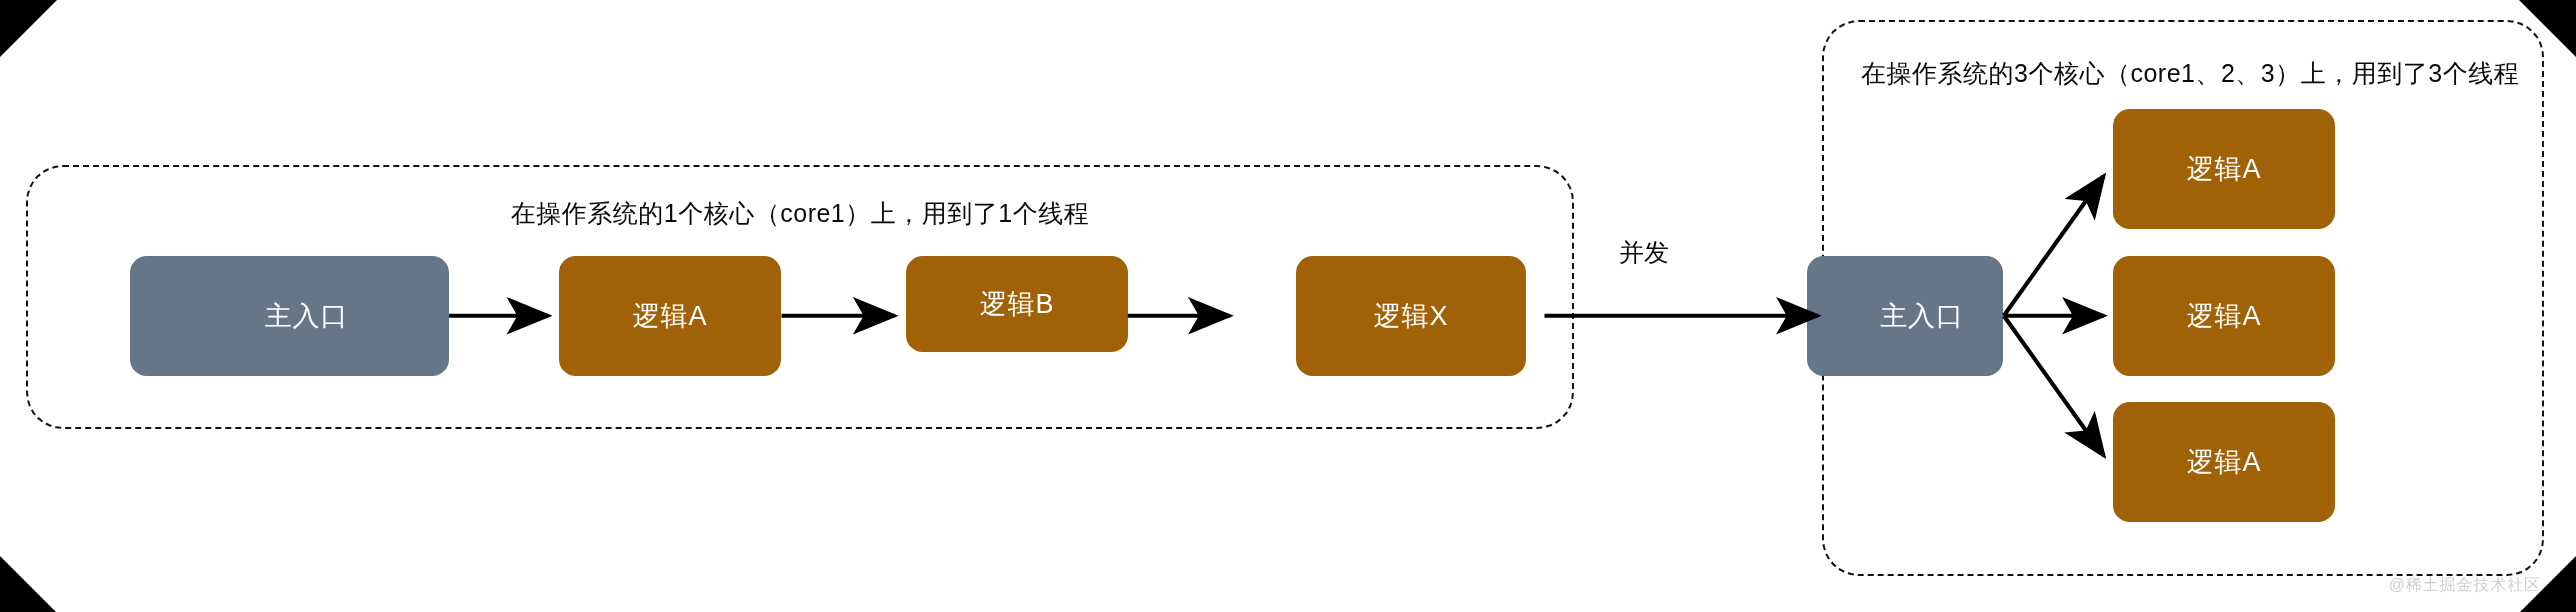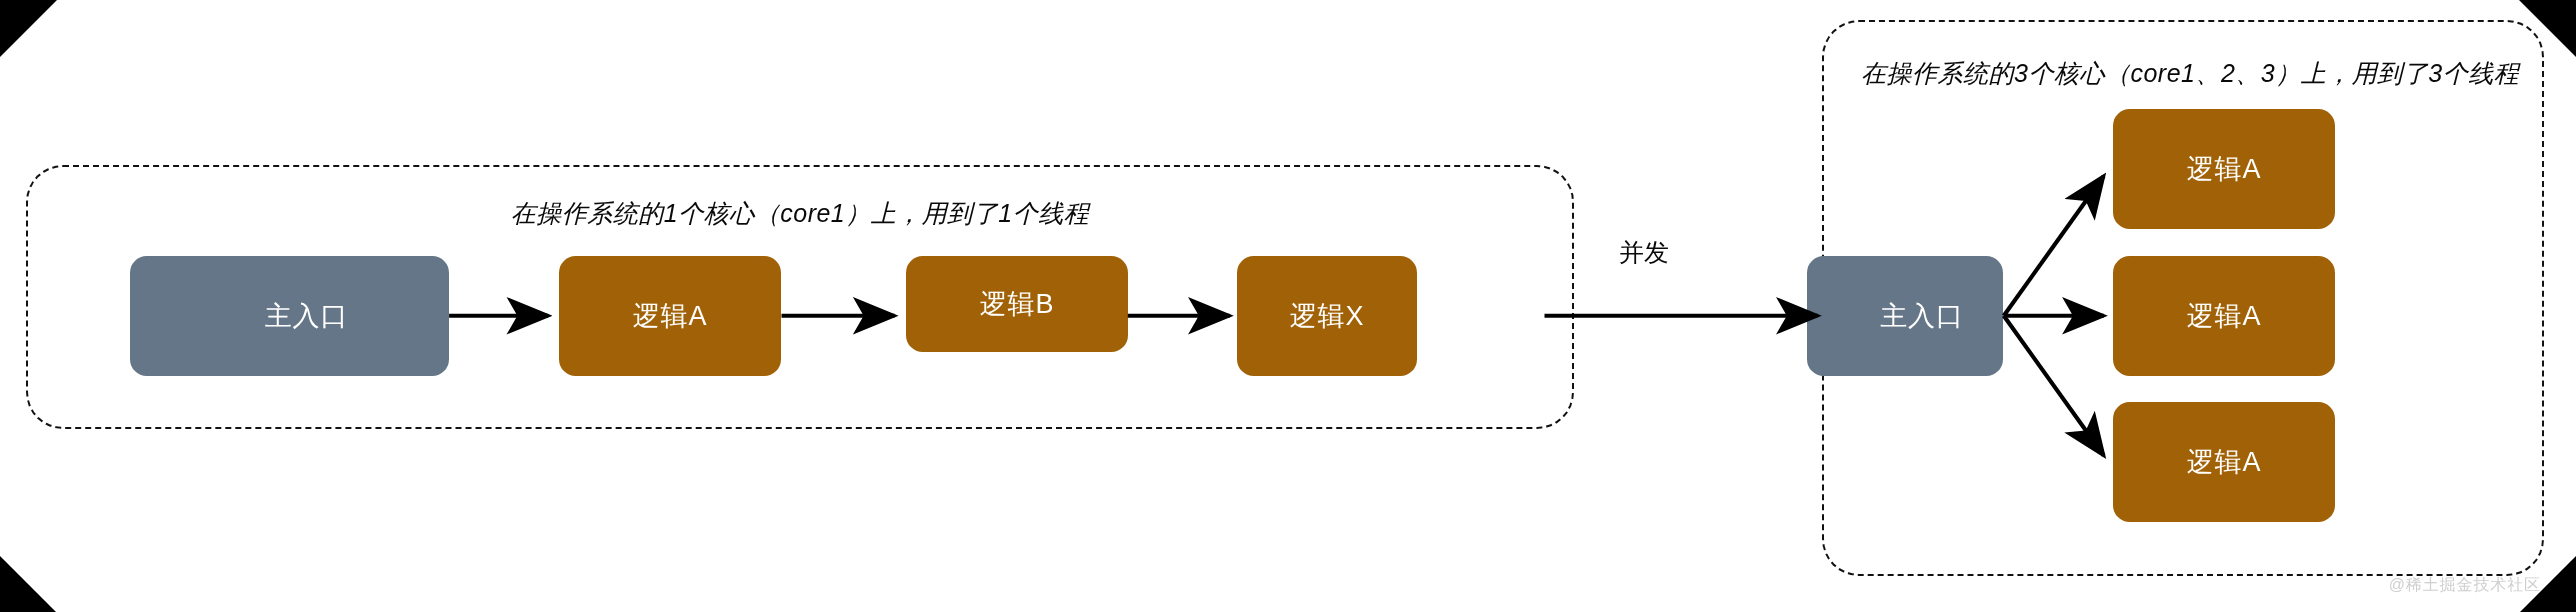--- a/index.html
+++ b/index.html
@@ -29,21 +29,20 @@
   #panel-left{left:26px;top:165px;width:1548px;height:264px;text-align:center;}
   #panel-right{left:1822px;top:20.4px;width:722px;height:556px;}
 
   .panel-caption{
     position:absolute;
     font-size:25px;
     color:#0a0a0a;
     white-space:nowrap;
     letter-spacing:0.5px;
     font-weight:400;
-    font-style:italic;
   }
   #caption-left{left:50%;transform:translateX(-50%);top:30px;}
   #caption-right{left:37px;top:35px;}
 
   
   .node{
     position:absolute;
     border-radius:16.7px;
     display:flex;align-items:center;justify-content:center;
     color:#ffffff;
@@ -52,21 +51,21 @@
     box-sizing:border-box;
     user-select:none;
   }
   .node.gray{background:#647687;padding-left:34px;}
   .node.blue{background:#a16207;}
 
   
   #node-main-left   {left:130px;  top:256px; width:319px; height:120px;}
   #node-logic-a-l   {left:559px;  top:256px; width:222px; height:120px;}
   #node-logic-b-l   {left:906px;  top:256px; width:222px; height:96px;}
-  #node-logic-x-l   {left:1237px; top:256px; width:180px; height:120px;}
+  #node-logic-x-l   {left:1296px; top:256px; width:230px; height:120px;}
 
   
   #node-main-right  {left:1807px; top:256px; width:196px; height:120px;}
   #node-logic-a-r1  {left:2113px; top:109px; width:222px; height:120px;}
   #node-logic-a-r2  {left:2113px; top:256px; width:222px; height:120px;}
   #node-logic-a-r3  {left:2113px; top:402px; width:222px; height:120px;}
 
   
   #wires{position:absolute;left:0;top:0;width:2576px;height:613px;pointer-events:none;}
 

